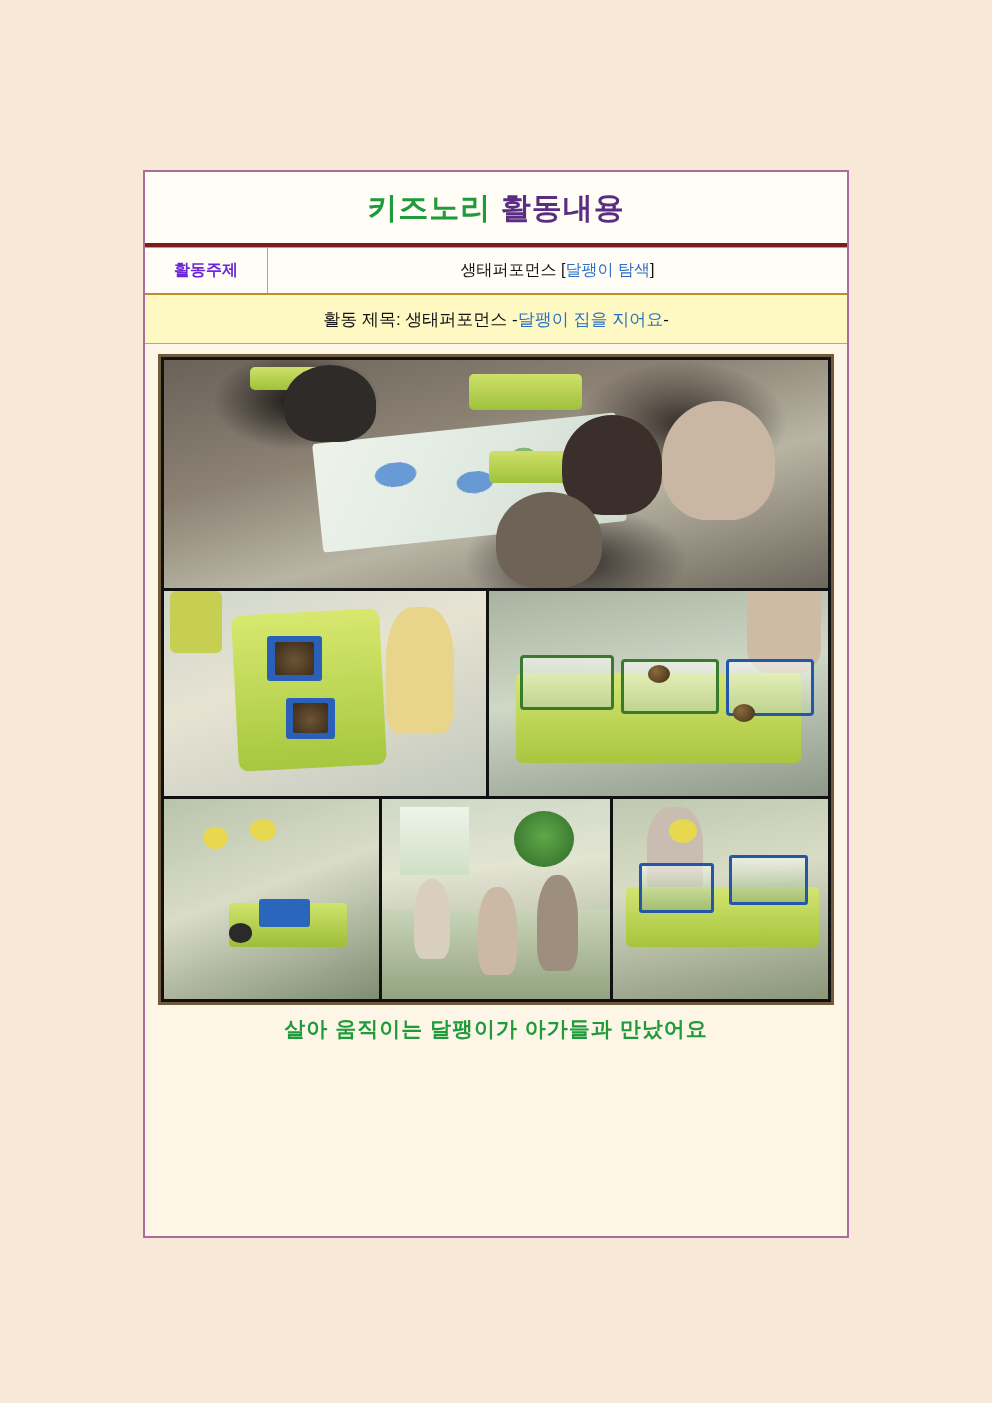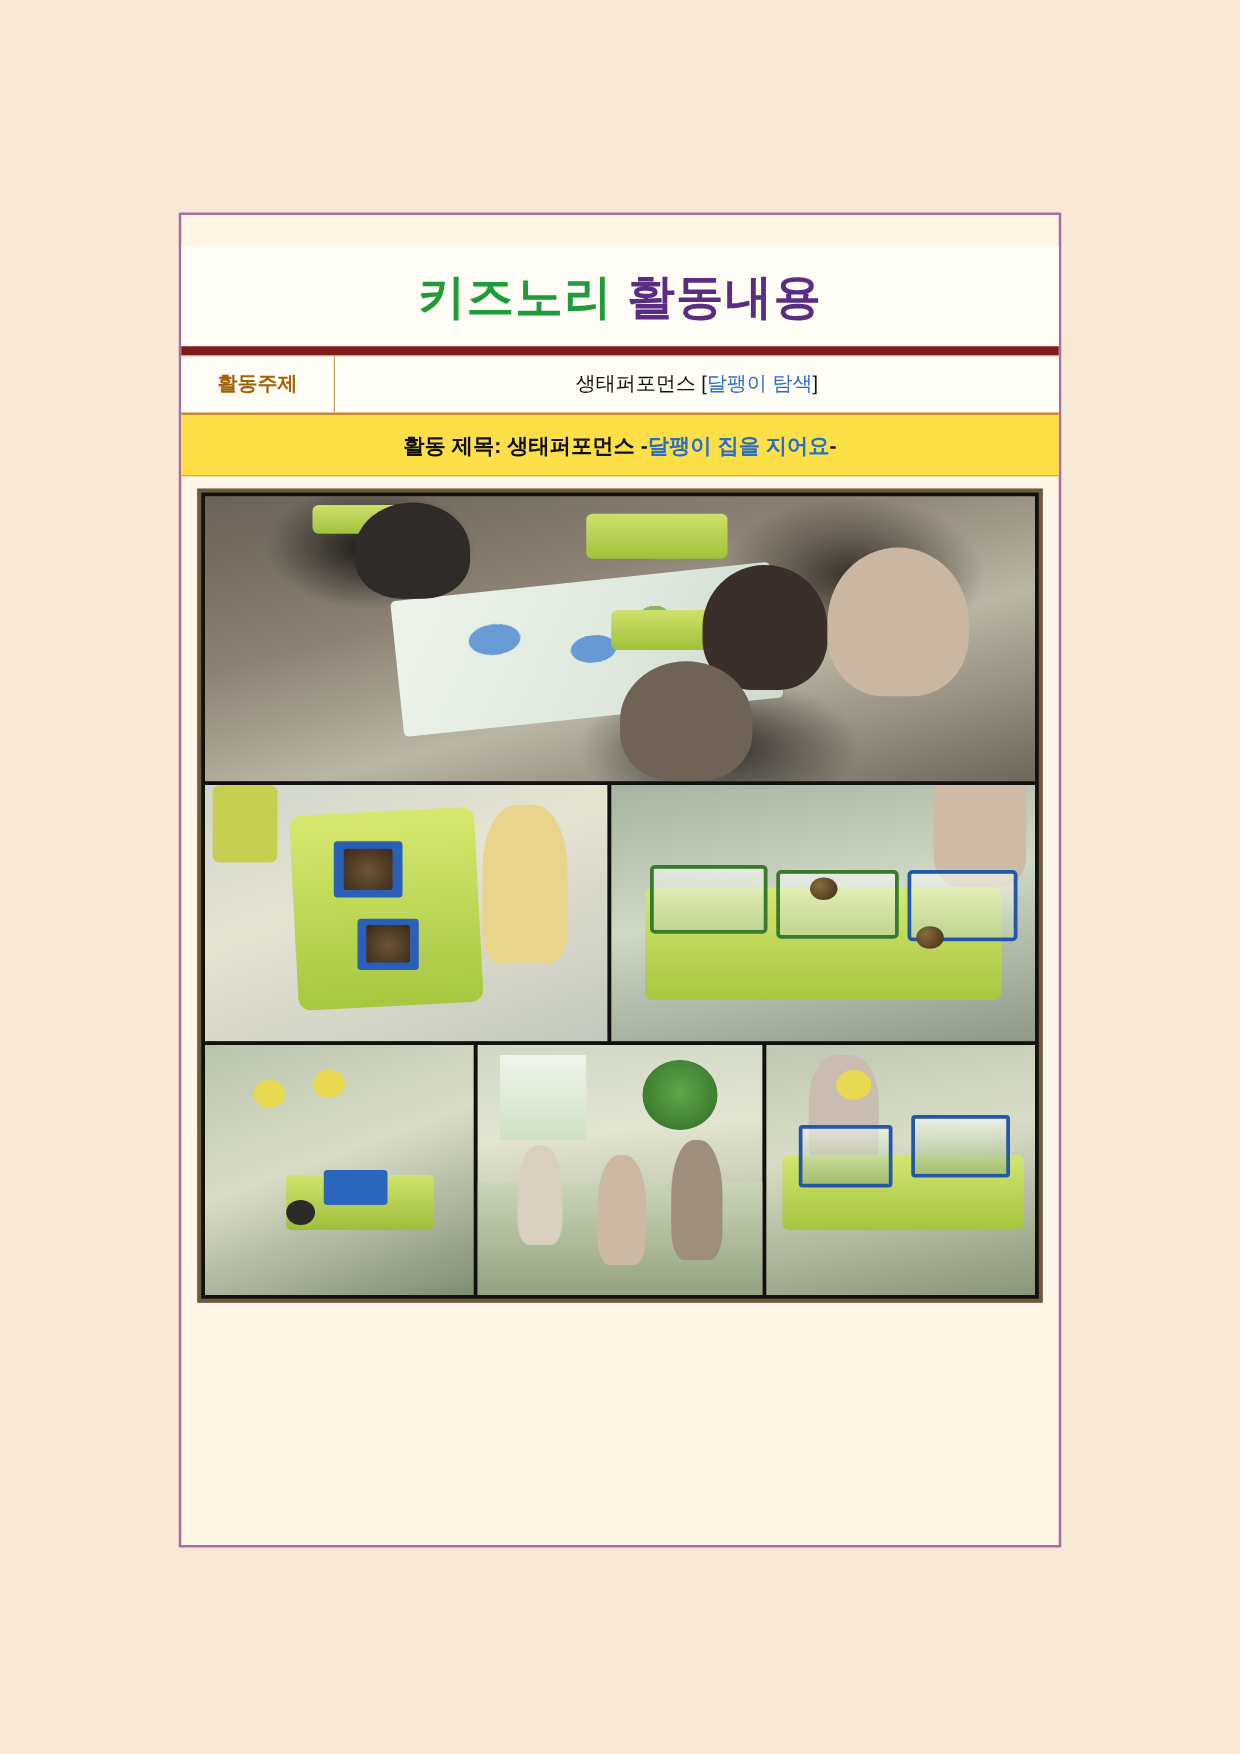--- a/index.html
+++ b/index.html
@@ -19,68 +19,67 @@
     top: 170px;
     width: 706px;
     height: 1068px;
     background: #fdf6e6;
     border: 2px solid #a86d9a;
     box-sizing: border-box;
   }
   
   .doc-title {
     text-align: center;
-    font-size: 38px;
+    font-size: 30px;
     font-weight: bold;
     letter-spacing: 1px;
     padding: 16px 0 14px 0;
     background: #fffdf5;
-    border-bottom: 7px solid #7f1d1d;
-    margin-top: 24px;
+    border-bottom: 4px solid #7f1d1d;
   }
   .doc-title .t-green { color: #1e9b3b; }
   .doc-title .t-purple { color: #5a2d82; }
 
   
   .info-table {
     width: 100%;
     border-collapse: collapse;
     table-layout: fixed;
   }
   .info-table td {
     font-size: 16px;
     padding: 12px 4px;
     border: 1px solid #c9a46a;
     vertical-align: middle;
   }
   .info-table td.label {
     width: 114px;
     text-align: center;
     font-weight: bold;
-    color: #a16207;
+    color: #6d28d9;
     background: #fffdf5;
     border-left: none;
   }
   .info-table td.value {
     text-align: center;
     color: #111;
     background: #fffdf5;
     border-right: none;
   }
   .row-subject td { border-bottom: 2px solid #c08a2e; }
   .row-time td.label, .row-time td.value { background: #fdf3dd; }
   .value .hl { color: #2b6fc4; }
 
   .subtitle-bar {
     text-align: center;
     font-size: 17px;
-    font-weight: bold;
+    font-weight: normal;
     color: #111;
     padding: 13px 0 12px 0;
-    background: #fde047;
+    background: #fef9c3;
     border-bottom: 1px solid #c9a46a;
   }
   .subtitle-bar .hl { color: #2b6fc4; }
 
   
   .photo-frame {
     margin: 10px 13px 0 13px;
     border: 3px solid #6f5a3a;
     background: #111;
     padding: 3px;
@@ -324,15 +323,16 @@
             <div class="tbl"></div>
             <div class="bx1"></div>
             <div class="bx2"></div>
           </div>
         </div>
       </div>
 
     </div>
   </div>
 
+  <div class="caption">살아 움직이는 달팽이가 아가들과 만났어요</div>
 
 
 </div>
 
 </body></html>

